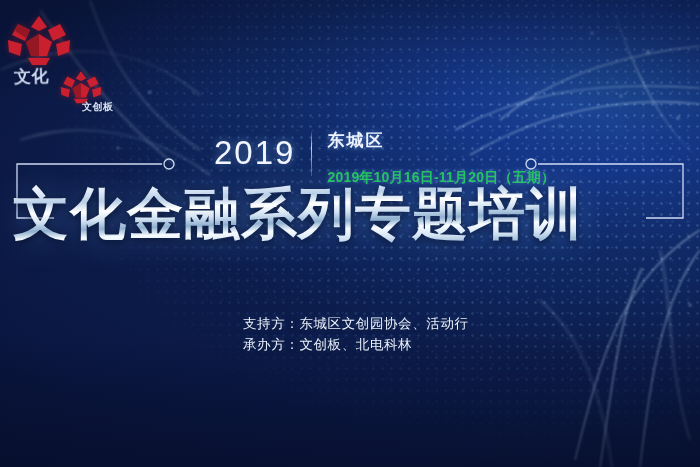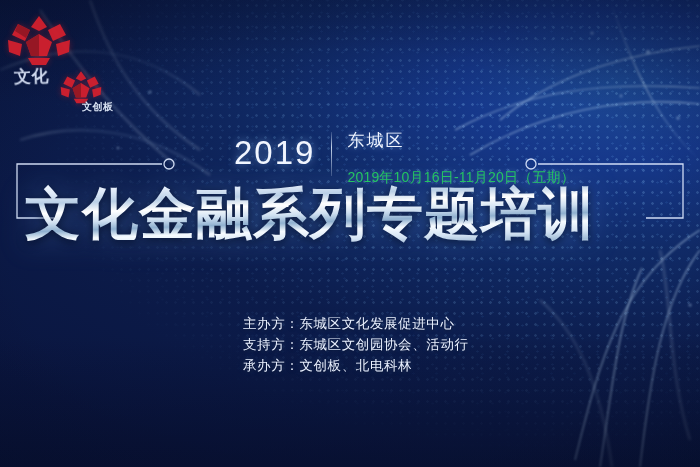--- a/index.html
+++ b/index.html
@@ -71,38 +71,37 @@
   .bracket{position:absolute;}
   .bracket svg{display:block;}
 
   
   .head-row{position:absolute;left:214px;top:128px;display:flex;align-items:flex-start;}
   .year{
     font-size:33px;line-height:1;color:#f2f6ff;letter-spacing:2px;
     font-family:"Liberation Sans","DejaVu Sans",sans-serif;
     text-shadow:0 0 8px rgba(150,200,255,.55);
     padding-top:8px;
-    margin-left:20px;
   }
   .divider{
     width:1px;height:44px;margin:4px 15px 0 16px;
     background:linear-gradient(to bottom, rgba(225,238,255,.15), rgba(225,238,255,.85) 35%, rgba(225,238,255,.2));
   }
-  .head-text{padding-top:2px;}
+  .head-text{padding-top:2px;font-weight:bold;}
   .district{
     font-size:17px;color:#eef4ff;letter-spacing:2px;line-height:1.25;
     text-shadow:0 0 6px rgba(140,190,255,.5);
   }
   .daterange{
     margin-top:18px;font-size:14px;color:#22c55e;letter-spacing:.2px;white-space:nowrap;
     text-shadow:0 0 5px rgba(130,185,255,.45);
   }
 
   
-  .title-wrap{position:absolute;left:16px;top:183px;width:588px;text-align:center;}
+  .title-wrap{position:absolute;left:4px;top:183px;width:588px;text-align:center;}
   .title{
     display:inline-block;
     font-size:56px;line-height:62px;font-weight:bold;letter-spacing:1px;
     font-family:"DejaVu Sans","Liberation Sans",sans-serif;
     background-image:linear-gradient(178deg,
         #f4f9ff 0%, #dfeaf8 14%, #b9cfe6 26%,
         #ffffff 38%, #cfe0f1 50%, #8fb0cf 60%,
         #f6fbff 70%, #d3e3f3 82%, #9fbbd6 92%, #e8f2fb 100%);
     -webkit-background-clip:text;background-clip:text;
     color:transparent;-webkit-text-fill-color:transparent;
@@ -240,18 +239,17 @@
       <div class="district">东城区</div>
       <div class="daterange">2019年10月16日-11月20日（五期）</div>
     </div>
   </div>
 
   <div class="title-wrap">
     <span class="title">文化金融系列专题培训</span>
   </div>
 
   <div class="credits">
-    <div class="credit-line">主办方：东城区文化发展促进中心</div>
     <div class="credit-line">支持方：东城区文创园协会、活动行</div>
     <div class="credit-line">承办方：文创板、北电科林</div>
   </div>
 
 </div>
 
 </body></html>

